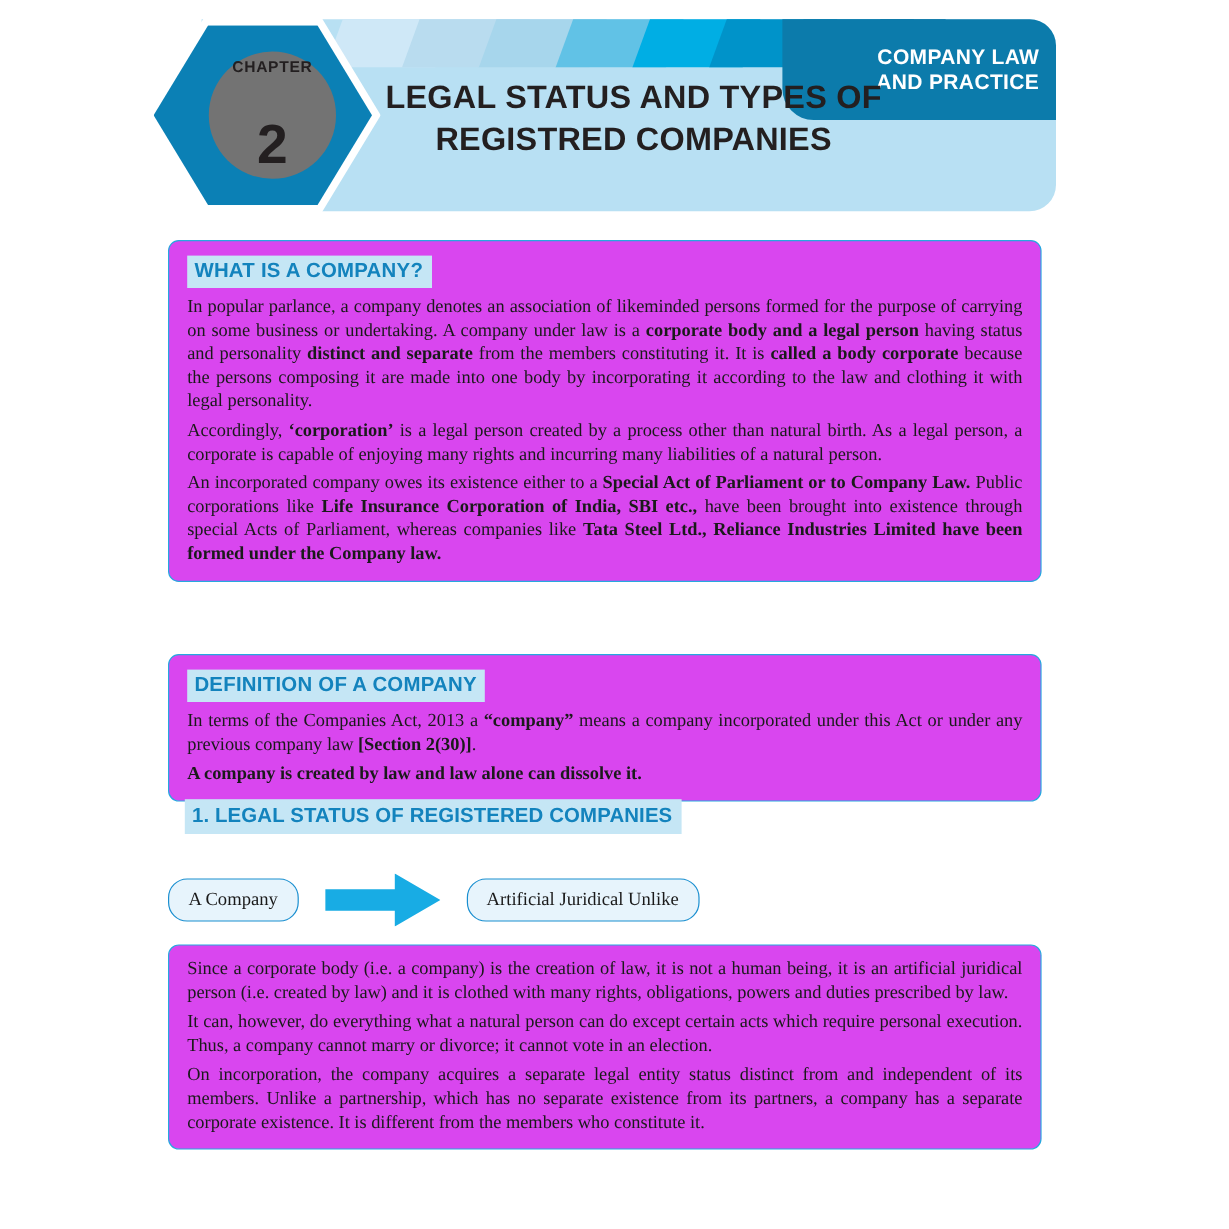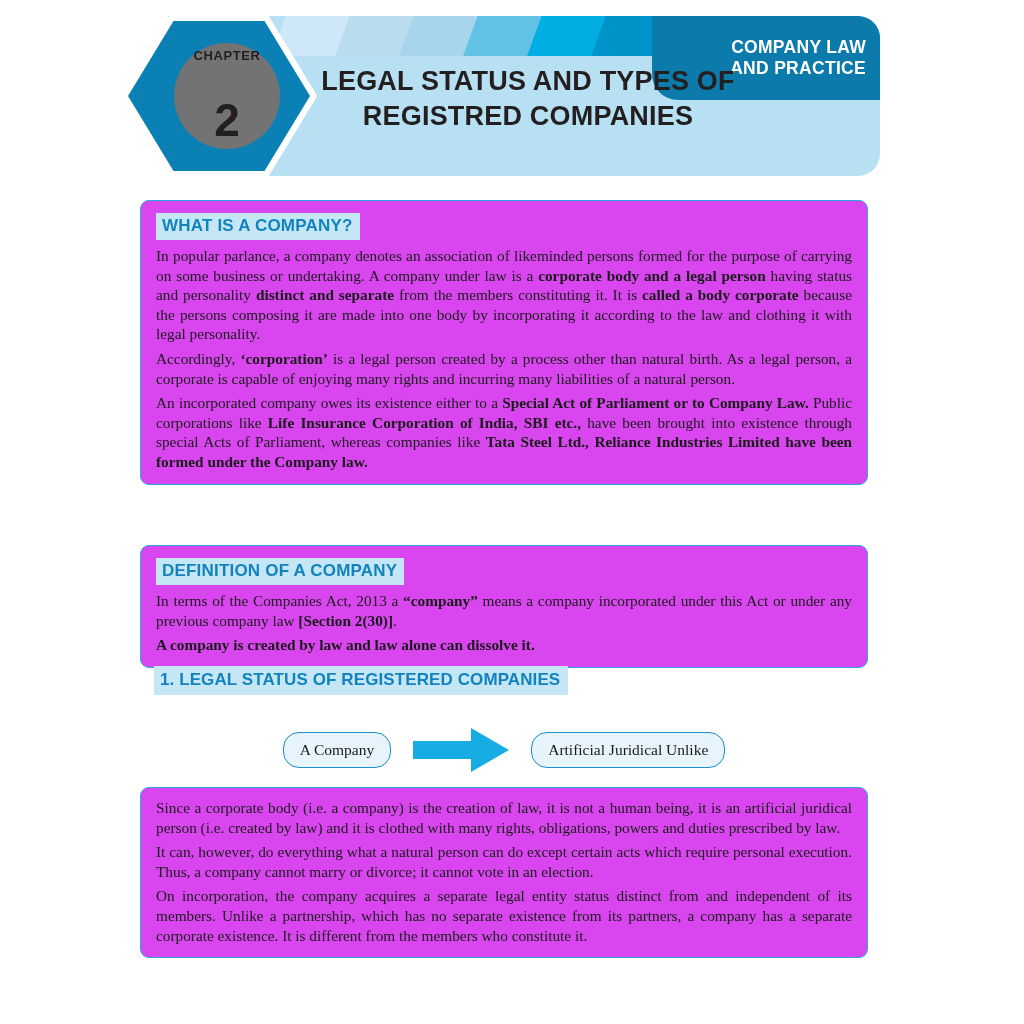--- a/index.html
+++ b/index.html
@@ -211,21 +211,20 @@
     font-size: 15.3px;
     color: #1a1a1a;
   }
   .flow-row {
     position: absolute;
     left: 0;
     top: 28px;
     width: 728px;
     display: flex;
     align-items: center;
-    justify-content: center;
     gap: 0;
   }
   .flow-node {
     border: 1.6px solid #1a8fd0;
     border-radius: 16px;
     background: #e7f4fc;
     font-size: 15.5px;
     color: #1a1a1a;
     padding: 7px 16px 8px 16px;
     white-space: nowrap;

